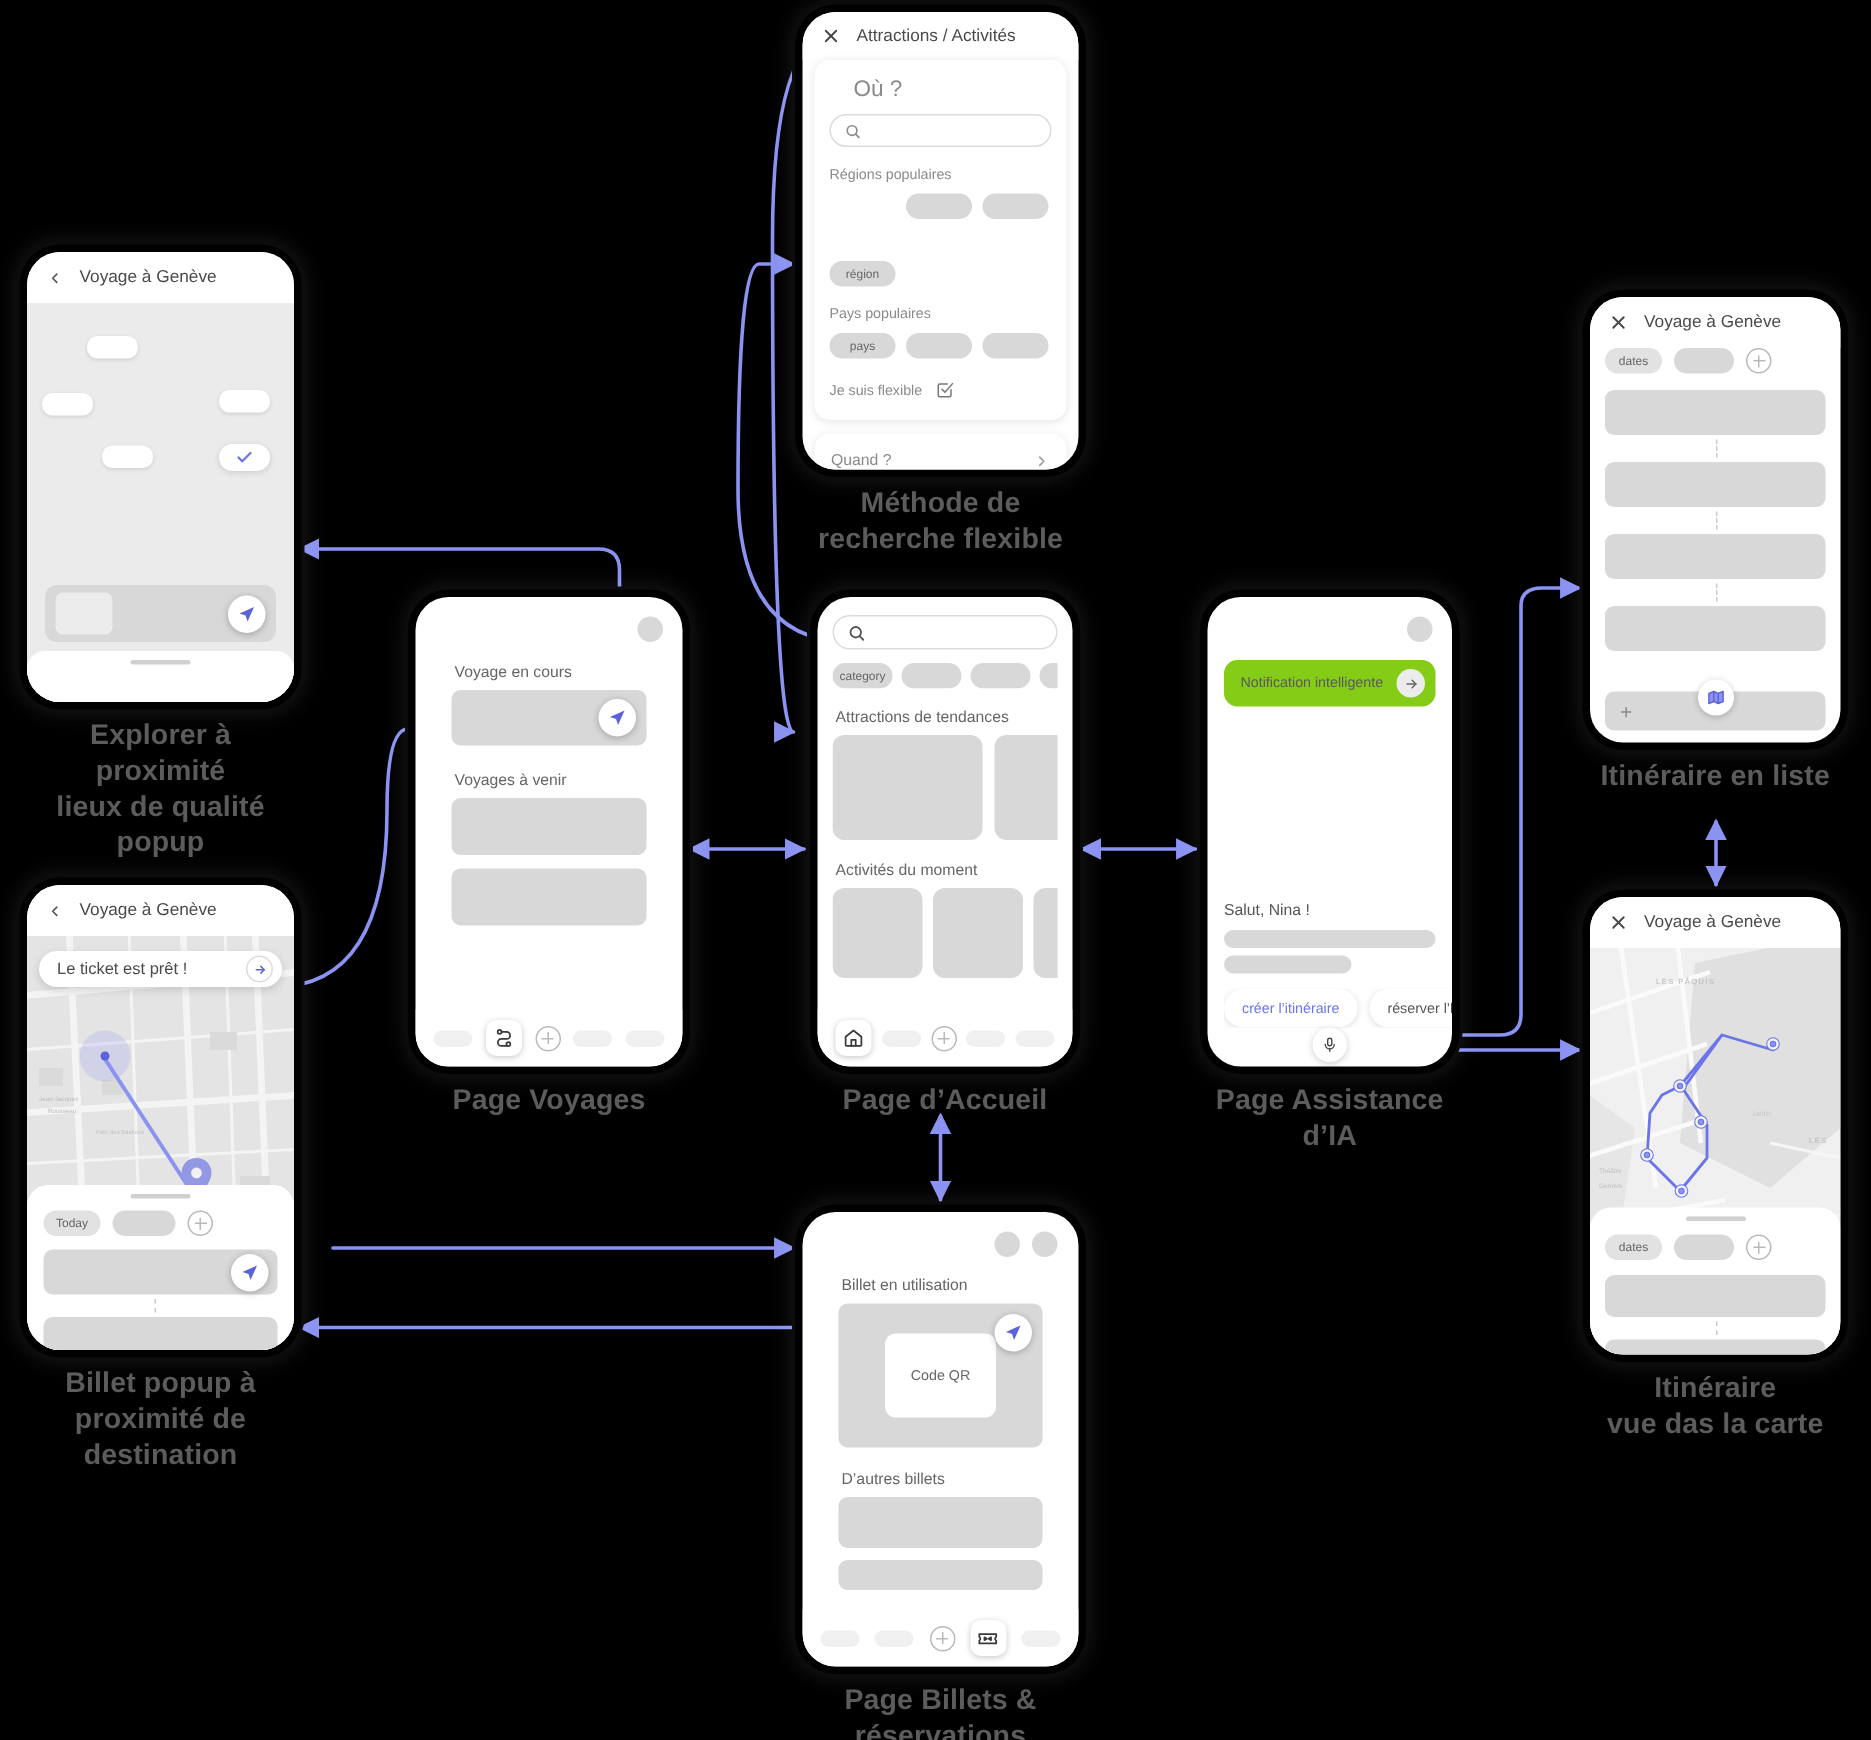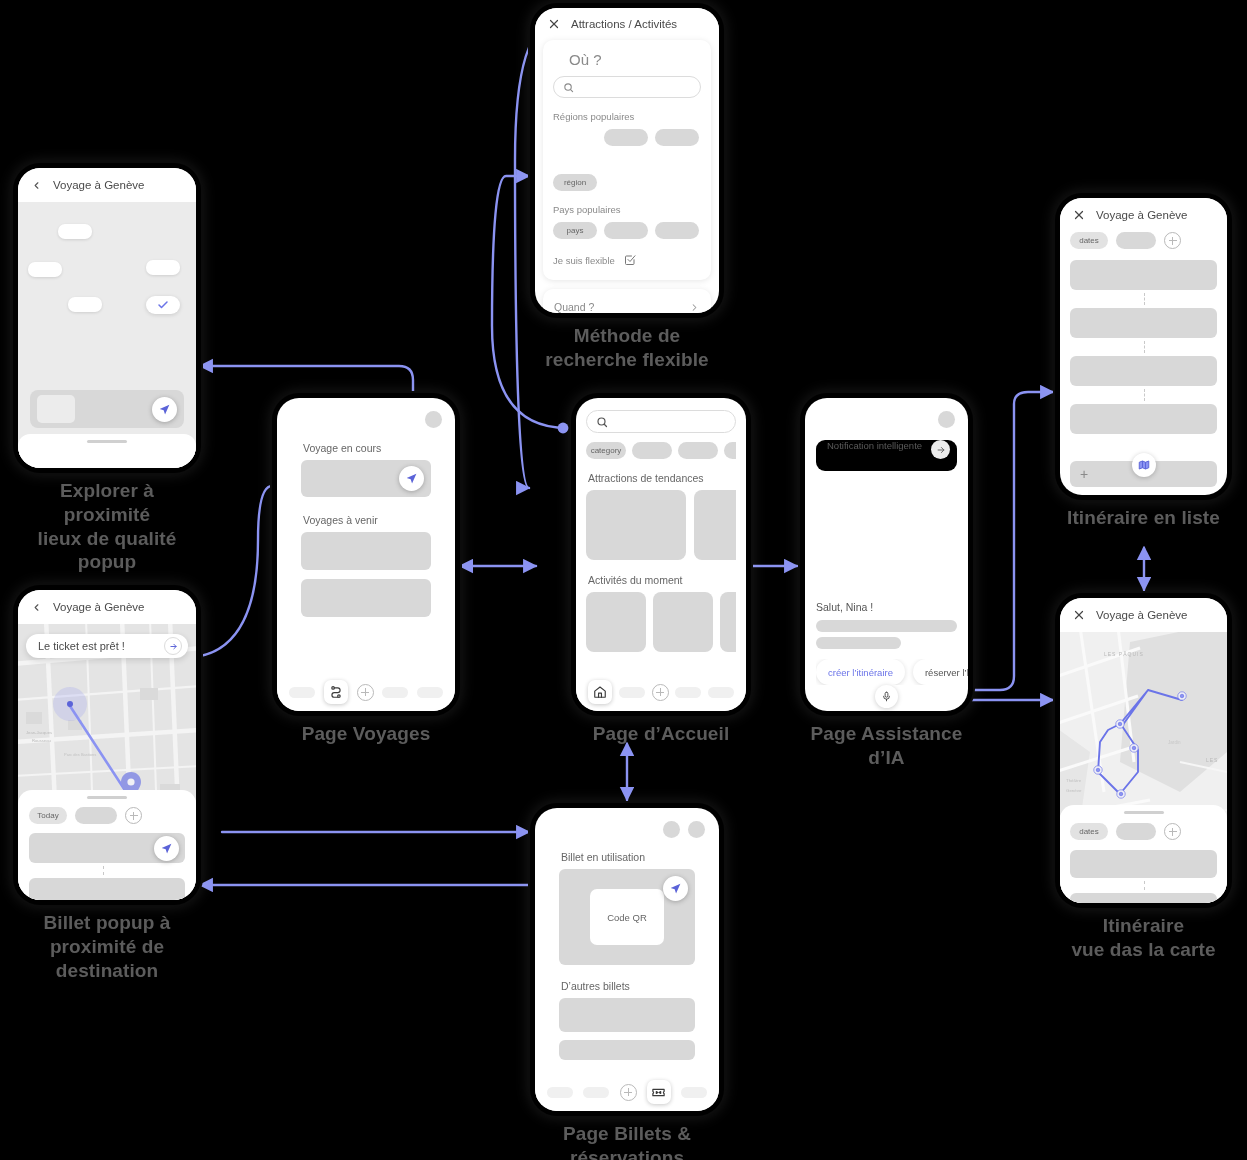--- a/index.html
+++ b/index.html
@@ -52,21 +52,21 @@
 
   
   #n-explore {left:18px;  top:168px; width:178px;}
   #n-explore .phone{height:300px;}
   #n-ticketpop{left:18px;  top:590px; width:178px;}
   #n-ticketpop .phone{height:310px;}
   #n-voyages {left:277px; top:398px; width:178px;}
   #n-voyages .phone{height:313px;}
   #n-search  {left:535px; top:8px;   width:184px;}
   #n-search  .phone{height:305px;}
-  #n-home    {left:576px; top:398px; width:170px;}
+  #n-home    {left:545px; top:398px; width:170px;}
   #n-home    .phone{height:313px;}
   #n-ai      {left:805px; top:398px; width:163px;}
   #n-ai      .phone{height:313px;}
   #n-tickets {left:535px; top:808px; width:184px;}
   #n-tickets .phone{height:303px;}
   #n-itinlist{left:1060px;top:198px; width:167px;}
   #n-itinlist .phone{height:297px;}
   #n-itinmap {left:1060px;top:598px; width:167px;}
   #n-itinmap .phone{height:305px;}
 
@@ -423,21 +423,21 @@
   </div>
   <div class="caption">Page d’Accueil</div>
 </div>
 
 <div class="node" id="n-ai">
   <div class="phone">
     <div style="display:flex;justify-content:flex-end;padding:13px 13px 0;">
       <div class="avatar"></div>
     </div>
     <div style="padding:12px 11px 0;">
-      <div style="background:#000000;border-radius:9px;height:31px;display:flex;padding:0 7px 0 11px;">
+      <div style="background:#84cc16;border-radius:9px;height:31px;display:flex;align-items:center;padding:0 7px 0 11px;">
         <span style="font-size:9.5px;color:#5a5a5a;">Notification intelligente</span>
         <div style="flex:1"></div>
         <div style="width:19px;height:19px;border-radius:50%;background:#ececec;display:flex;align-items:center;justify-content:center;">
           <svg width="10" height="10" viewBox="0 0 24 24" fill="none" stroke="#666" stroke-width="2.4" stroke-linecap="round" stroke-linejoin="round">
                 <line x1="5" y1="12" x2="19" y2="12"></line>
                 <polyline points="13 6 19 12 13 18"></polyline>
               </svg>
         </div>
       </div>
     </div>

